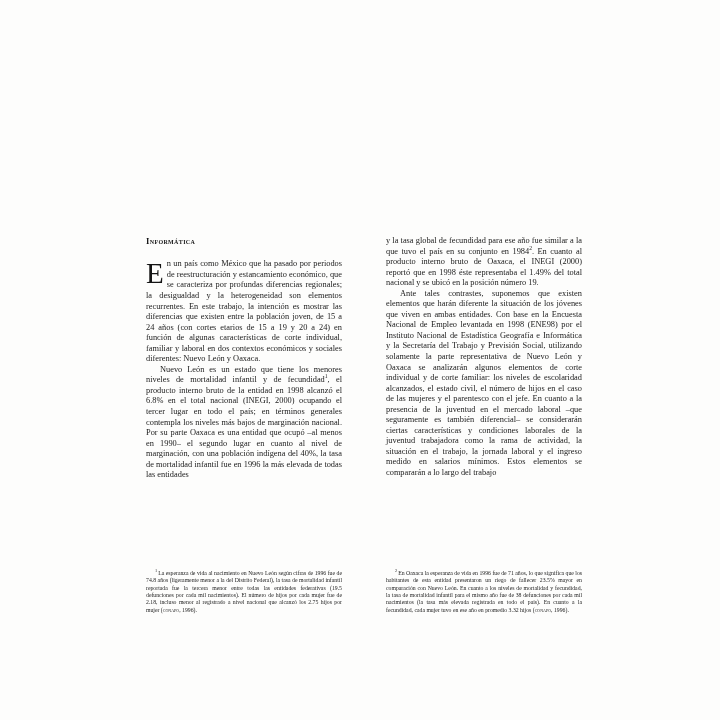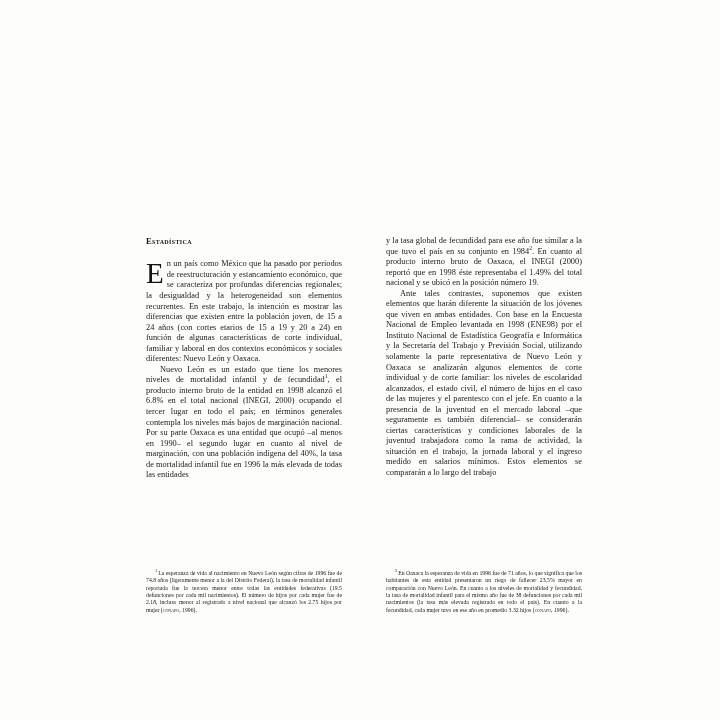--- a/index.html
+++ b/index.html
@@ -129,21 +129,21 @@
 </head>
 <body>
 
 <div class="page">
 
   <div class="text-block">
     <div class="columns">
 
       <div class="col">
 
-        <h2 class="section-heading">Estadística</h2>
+        <h2 class="section-heading">Informática</h2>
 
         <p class="body dropcap-para"><span class="dropcap">E</span><span>n un país como México que ha pasado por periodos de reestructuración y estancamiento económico, que se caracteriza por profundas diferencias regionales; la desigualdad y la heterogeneidad son elementos recurrentes. En este trabajo, la intención es mostrar las diferencias que existen entre la población joven, de 15 a 24 años (con cortes etarios de 15 a 19 y 20 a 24) en función de algunas características de corte individual, familiar y laboral en dos contextos económicos y sociales diferentes: Nuevo León y Oaxaca.</span></p>
 
         <p class="body"><span>Nuevo León es un estado que tiene los menores niveles de mortalidad infantil y de fecundidad</span><sup class="fn-ref">1</sup><span>, el producto interno bruto de la entidad en 1998 alcanzó el 6.8% en el total nacional (INEGI, 2000) ocupando el tercer lugar en todo el país; en términos generales contempla los niveles más bajos de marginación nacional. Por su parte Oaxaca es una entidad que ocupó –al menos en 1990– el segundo lugar en cuanto al nivel de marginación, con una población indígena del 40%, la tasa de mortalidad infantil fue en 1996 la más elevada de todas las entidades</span></p>
 
       </div>
 
       <div class="col">
 
         <p class="body"><span>y la tasa global de fecundidad para ese año fue similar a la que tuvo el país en su conjunto en 1984</span><sup class="fn-ref">2</sup><span>. En cuanto al producto interno bruto de Oaxaca, el INEGI (2000) reportó que en 1998 éste representaba el 1.49% del total nacional y se ubicó en la posición número 19.</span></p>

